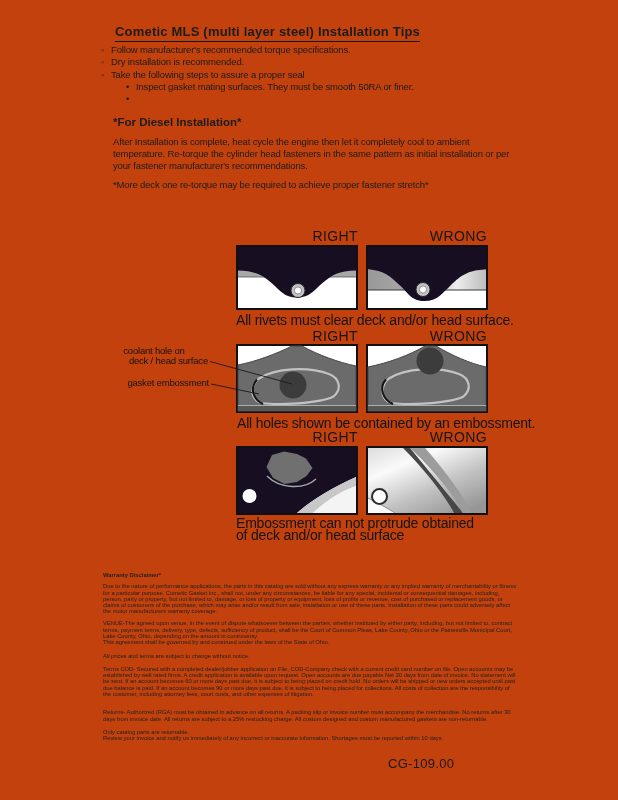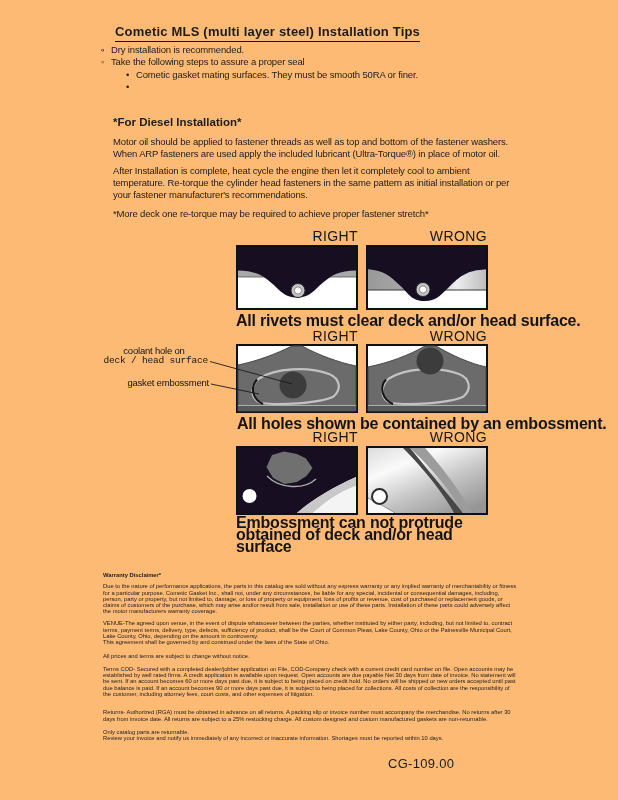--- a/index.html
+++ b/index.html
@@ -1,35 +1,35 @@
 <!DOCTYPE html>
 <html><head>
 <meta charset="utf-8">
 <style>
   html,body{margin:0;padding:0;background:#ffffff;}
-  .page{position:relative;width:618px;height:800px;background:#fdba74;overflow:hidden;
+  .page{position:relative;width:618px;height:800px;background:#c2410c;overflow:hidden;
         font-family:"Liberation Sans",sans-serif;color:#1c1c1c;}
 
   .title{position:absolute;left:115px;top:24px;margin:0;font-size:13px;font-weight:bold;
          letter-spacing:.2px;border-bottom:1.6px solid #141414;padding-bottom:2px;white-space:nowrap;}
 
   .tips{position:absolute;left:101px;top:44px;margin:0;padding:0;list-style:none;width:470px;
         font-size:9.5px;letter-spacing:-.15px;}
   .tips li{position:relative;padding-left:10px;line-height:12.3px;white-space:nowrap;}
   .tips li.sub{margin-left:25px;line-height:12.1px;}
   .tips .mk{position:absolute;left:0;top:0;}
 
   .diesel{position:absolute;left:113px;top:116px;width:404px;font-size:9.5px;
           letter-spacing:-.15px;line-height:12px;}
   .diesel h2{margin:0 0 8px;font-size:11.5px;letter-spacing:0;}
   .diesel p{margin:0 0 5px;}
   .diesel p.note{white-space:nowrap;margin-top:7px;}
 
   .lbl{position:absolute;width:122px;text-align:right;font-size:14px;letter-spacing:.4px;color:#161616;}
-  .cap{position:absolute;font-size:16px;font-weight:bold;letter-spacing:-.2px;white-space:nowrap;color:#141414;}
+  .cap{position:absolute;font-size:14px;font-weight:normal;letter-spacing:-.2px;white-space:nowrap;color:#141414;}
   .cap.wrap{white-space:normal;width:240px;line-height:12px;}
   .box{position:absolute;}
   .ann{position:absolute;width:108px;text-align:right;font-size:9.5px;letter-spacing:-.2px;color:#141414;}
   .leaders{position:absolute;left:0;top:0;pointer-events:none;}
 
   .legal{position:absolute;left:103px;top:572px;width:414px;font-size:5.8px;line-height:6.3px;color:#222;}
   .legal .lh{font-weight:bold;margin:0 0 5px;font-size:5.8px;}
   .legal p{margin:0;}
   .legal .mb1{margin-bottom:5.5px;} .legal .mb2{margin-bottom:8px;}
   .legal .mb3{margin-bottom:6px;}  .legal .mb4{margin-bottom:12px;}
@@ -40,41 +40,41 @@
 </head>
 <body>
 
 <div class="page">
 
   <h1 class="title">Cometic MLS (multi layer steel) Installation Tips</h1>
 
   <ul class="tips">
     <li>
       <span class="mk">◦</span>
+      <span>Follow manufacturer's recommended torque specifications.</span>
     </li>
     <li>
       <span class="mk">◦</span>
       <span>Dry installation is recommended.</span>
     </li>
     <li>
       <span class="mk">◦</span>
       <span>Take the following steps to assure a proper seal</span>
     </li>
     <li class="sub">
       <span class="mk">•</span>
-      <span>Cometic gasket mating surfaces.  They must be smooth 50RA or finer.</span>
+      <span>Inspect gasket mating surfaces.  They must be smooth 50RA or finer.</span>
     </li>
     <li class="sub">
       <span class="mk">•</span>
     </li>
   </ul>
 
   <div class="diesel">
     <h2>*For Diesel Installation*</h2>
-    <p>Motor oil should be applied to fastener threads as well as top and bottom of the fastener washers. When ARP fasteners are used apply the included lubricant (Ultra-Torque®) in place of motor oil.</p>
     <p>After Installation is complete, heat cycle the engine then let it completely cool to ambient temperature. Re-torque the cylinder head fasteners in the same pattern as initial installation or per your fastener manufacturer's recommendations.</p>
     <p class="note">*More deck one re-torque may be required to achieve proper fastener stretch*</p>
   </div>
 
   <div class="lbl" style="left:236px;top:228px;">RIGHT</div>
   <div class="lbl" style="left:365px;top:228px;">WRONG</div>
 
   <svg class="box" style="left:236px;top:245px;" width="122" height="65" viewBox="0 0 122 65">
     <rect x="1" y="1" width="120" height="63" fill="#ffffff" stroke="#101010" stroke-width="2"></rect>
     <rect x="2" y="25" width="118" height="7" fill="#a8a8a8"></rect>
@@ -100,21 +100,21 @@
     <circle cx="57" cy="44.5" r="7" fill="#c4c4c4" stroke="#2a2a2a" stroke-width="1"></circle>
     <circle cx="57" cy="44.5" r="3.6" fill="#ffffff" stroke="#666" stroke-width="0.7"></circle>
   </svg>
 
   <div class="cap" style="left:236px;top:312px;">All rivets must clear deck and/or head surface.</div>
 
   <div class="lbl" style="left:236px;top:328px;">RIGHT</div>
   <div class="lbl" style="left:365px;top:328px;">WRONG</div>
 
   <div class="ann" style="left:100px;top:345px;text-align:center;">coolant hole on</div>
-  <div class="ann" style="left:100px;top:355px;font-family:Liberation Mono, monospace;">deck / head surface</div>
+  <div class="ann" style="left:100px;top:355px;">deck / head surface</div>
   <div class="ann" style="left:101px;top:377px;">gasket embossment</div>
 
   <svg class="box" style="left:236px;top:344px;" width="122" height="69" viewBox="0 0 122 69">
     <rect x="1" y="1" width="120" height="67" fill="#ffffff" stroke="#101010" stroke-width="2"></rect>
     <path d="M2,67 L2,21 C20,17.5 40,10 56,2 L66,2 C82,11 103,18.5 120,22 L120,67 Z" fill="#6b6b6b" stroke="#474747" stroke-width="1"></path>
     <path d="M21,57 C14.5,52 15,41 23,34.5 C39,24 72,22 93,30 C104,34.5 106,45 97.5,52.5 C84,59.5 40,61.5 26,59 C24,58.5 22,58 21,57 Z" fill="none" stroke="#c2c2c2" stroke-width="2.2"></path>
     <path d="M27,60 C17,55.5 13.5,44 21,35.5" fill="none" stroke="#151515" stroke-width="2"></path>
     <circle cx="57" cy="41" r="13.5" fill="#3c3c3c"></circle>
     <rect x="2" y="61.5" width="118" height="5.5" fill="#585858"></rect>
     <path d="M2,61.5 H120" stroke="#aeaeae" stroke-width="1.2"></path>

